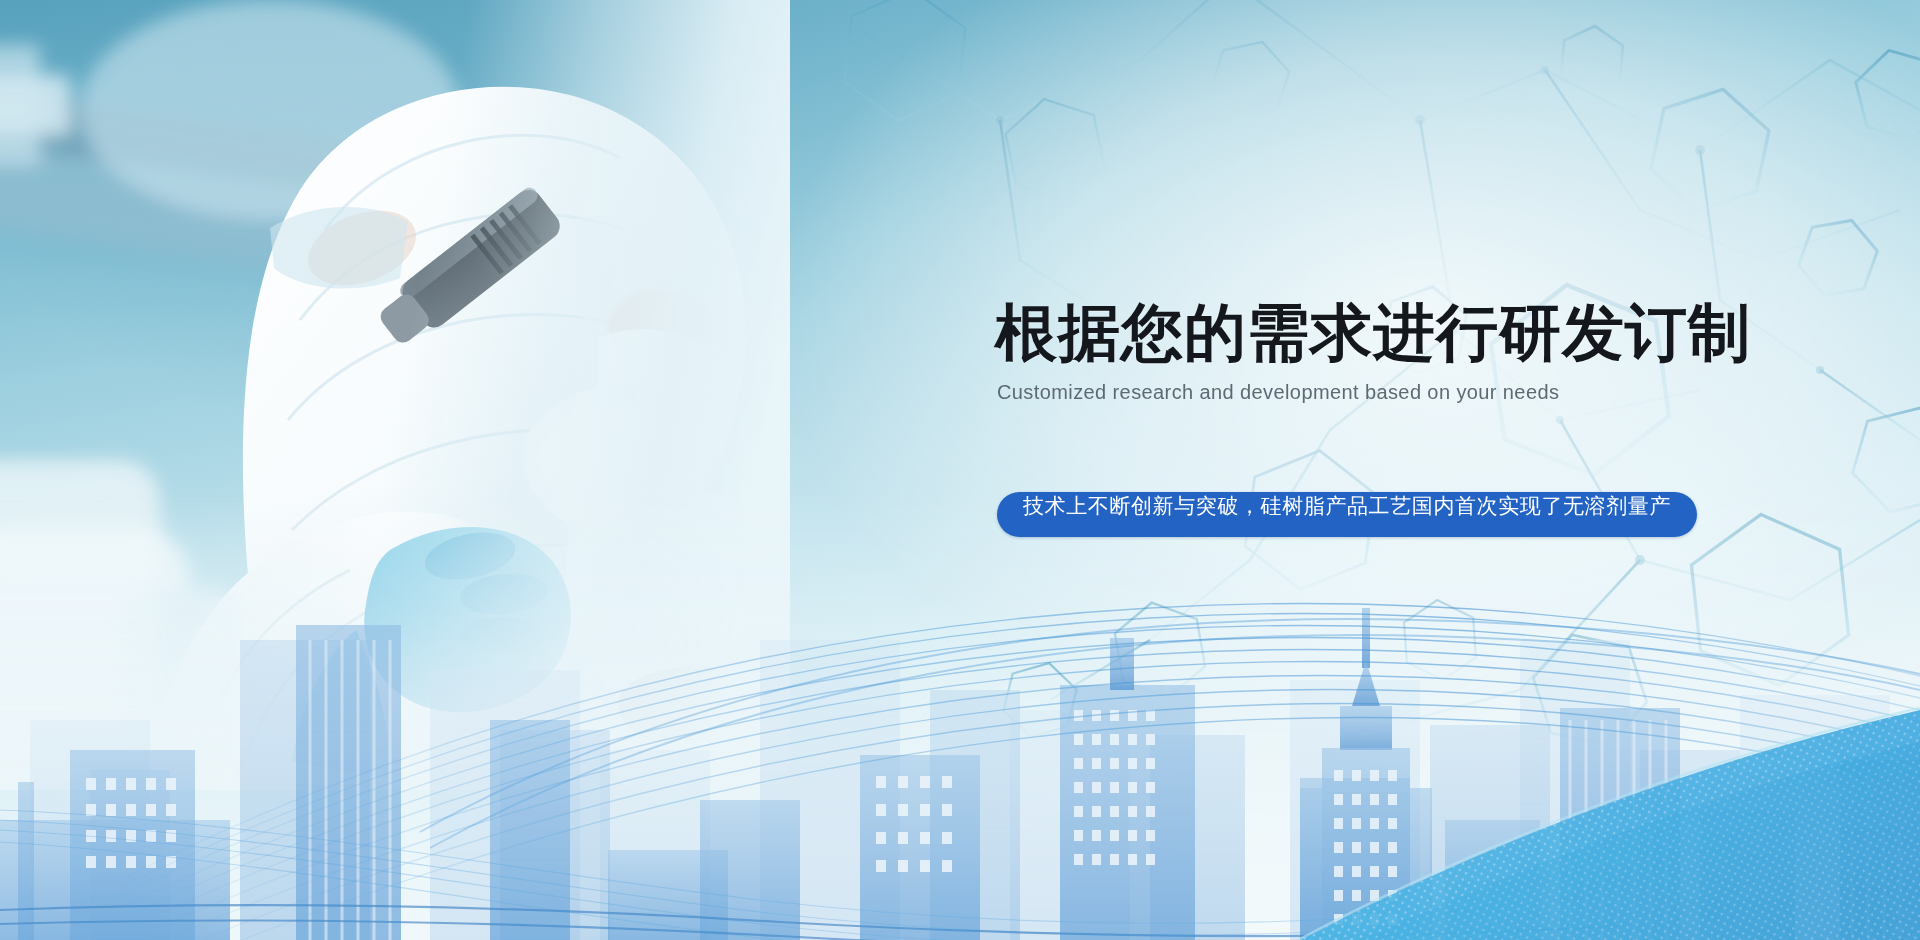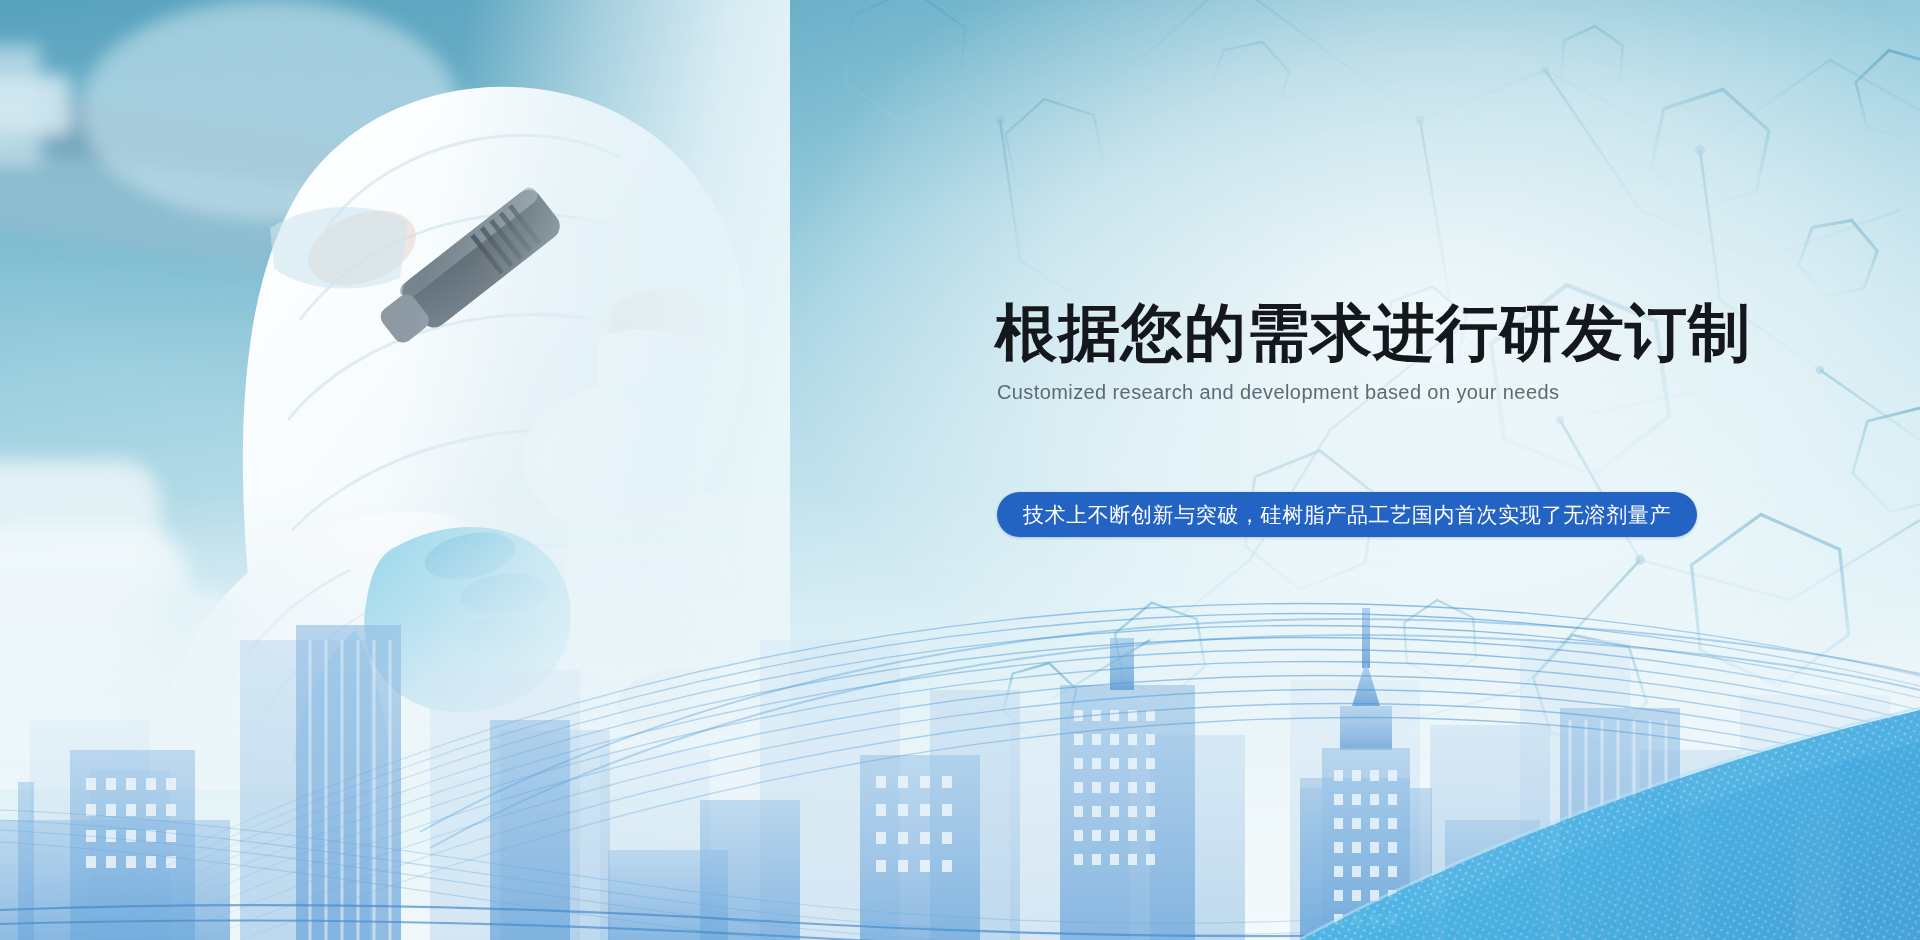--- a/index.html
+++ b/index.html
@@ -68,21 +68,21 @@
     font-family:"Liberation Sans","DejaVu Sans",sans-serif;
     font-size:20px;
     font-weight:400;
     letter-spacing:.4px;
     color:#5d6a74;
     white-space:nowrap;
   }
   .pill{
     position:absolute;left:997px;top:492px;
     height:45px;
-    display:inline-flex;align-items:center;
+    display:inline-flex;align-items:flex-start;
     padding:0 26px;
     border-radius:23px;
     background:#2263c4;
     box-shadow:0 1px 3px rgba(18,60,125,.25);
   }
   .pill span{
     font-family:"Liberation Sans","DejaVu Sans",sans-serif;
     font-size:21px;
     color:#ffffff;
     letter-spacing:.6px;

